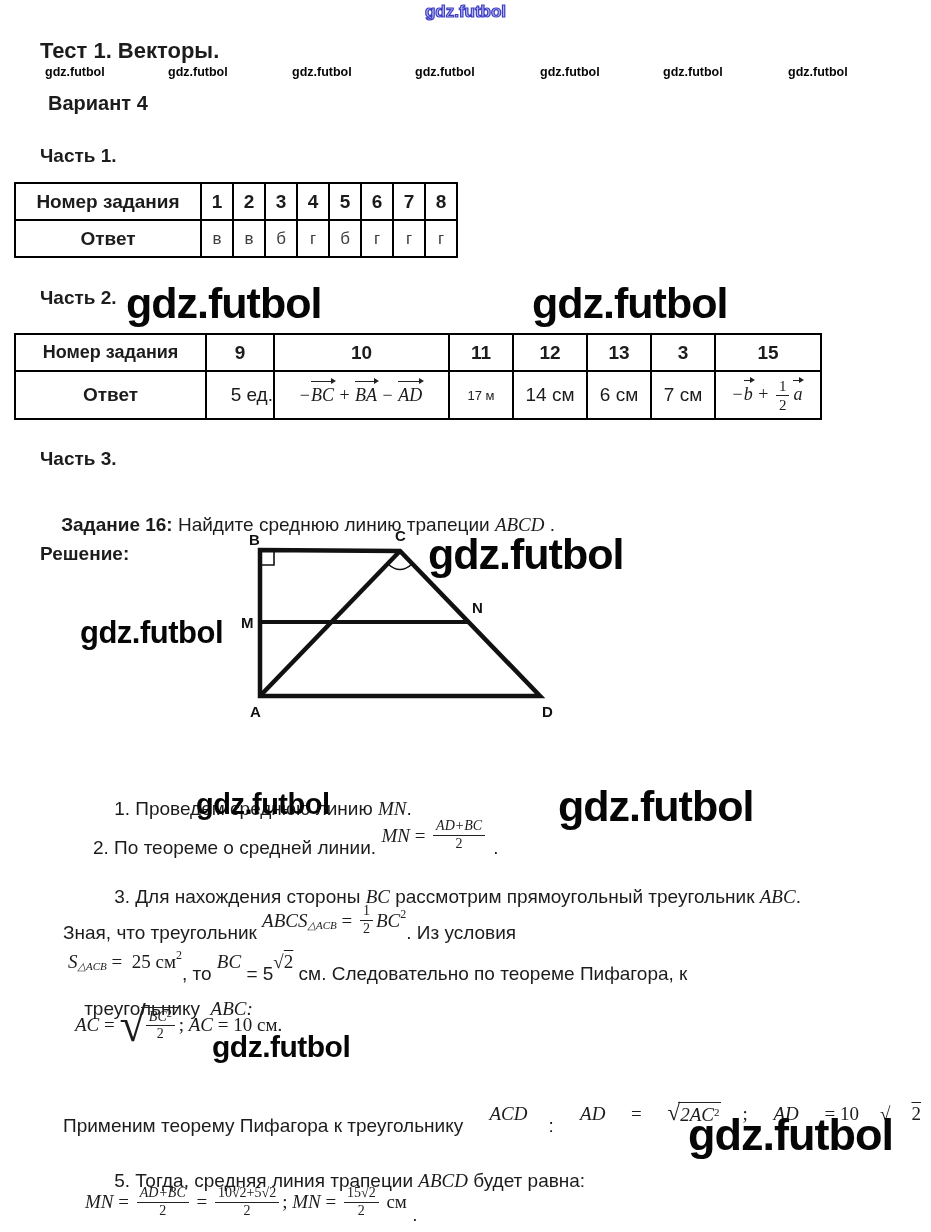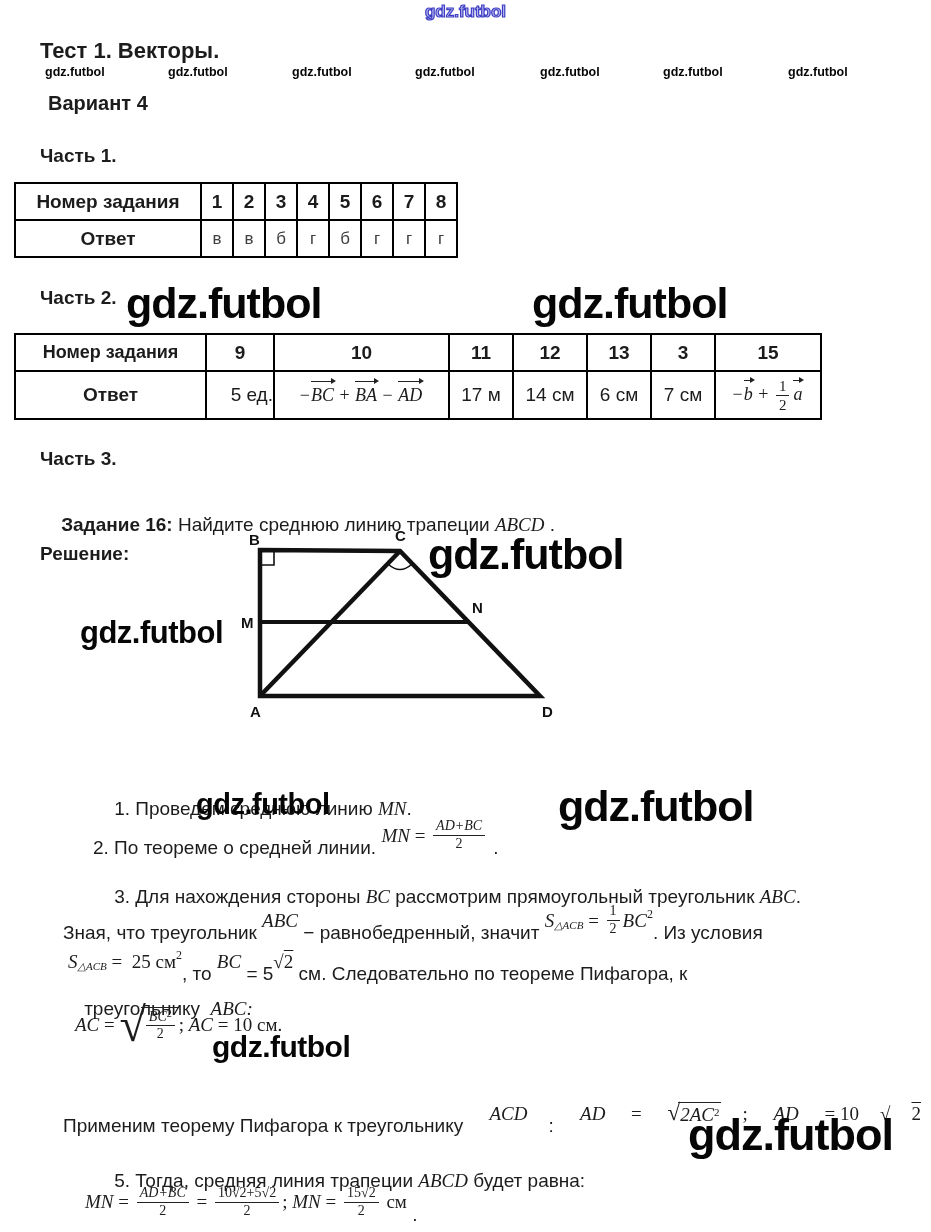--- a/index.html
+++ b/index.html
@@ -132,21 +132,21 @@
       <td class="th">13</td>
       <td class="th">3</td>
       <td class="th">15</td>
     </tr>
     <tr style="height:48px;">
       <td class="th">Ответ</td>
       <td style="font-size:19px;text-align:right;">5 ед.</td>
       <td style="font-size:18px;">
         <span class="mr">−</span><span class="vec">BC</span><span class="mr"> + </span><span class="vec">BA</span><span class="mr"> − </span><span class="vec">AD</span>
       </td>
-      <td style="font-size:19px;">17 м</td>
+      <td style="font-size:13px;">17 м</td>
       <td style="font-size:19px;">14 см</td>
       <td style="font-size:19px;">6 см</td>
       <td style="font-size:19px;">7 см</td>
       <td style="font-size:18px;">
         <span class="mr">−</span><span class="vec">b</span><span class="mr"> + </span><span class="frac" style="font-size:15px;">
               <span class="fn mr">1</span>
               <span class="fd mr">2</span>
             </span><span class="vec">a</span>
       </td>
     </tr>
@@ -191,21 +191,20 @@
     <span class="t"> .</span>
   </div>
   <div class="wm wm-lg" style="left:558px;top:785px;">gdz.futbol</div>
 
   <div class="line" style="left:93px;top:864px;">
     <span class="t">3. Для нахождения стороны </span><span class="mi">BC</span><span class="t"> рассмотрим прямоугольный треугольник </span><span class="mi">ABC</span><span class="t">.</span>
   </div>
   <div class="line flex" style="left:63px;top:897px;">
     <span class="t">Зная, что треугольник </span>
     <span class="mi">ABC</span>
-    <span class="t"> − равнобедренный, значит </span>
     <span class="mi">S</span>
     <span class="sub mi">△ACB</span>
     <span class="mr"> = </span>
     <span class="frac"><span class="fn mr">1</span><span class="fd mr">2</span></span>
     <span class="mi">BC</span>
     <span class="sup mr">2</span>
     <span class="t">. Из условия</span>
   </div>
   <div class="line flex" style="left:68px;top:938px;">
     <span class="mi">S</span>

